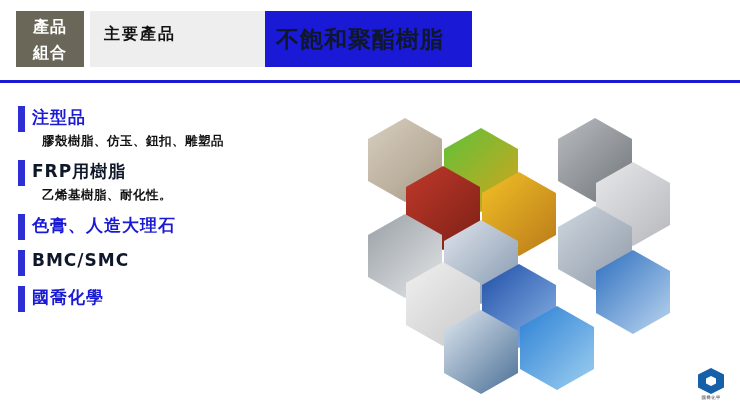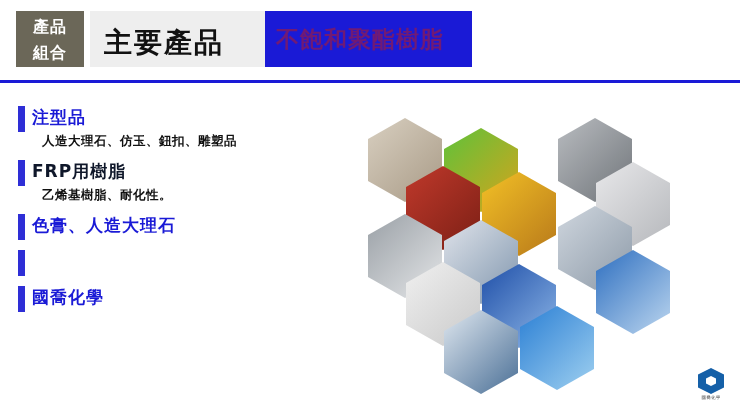--- a/index.html
+++ b/index.html
@@ -26,35 +26,35 @@
     box-sizing:border-box;
     letter-spacing:1px;
   }
   .hdr-badge span{display:block;}
   .hdr-main{
     position:absolute;left:90px;top:11px;width:200px;height:56px;
     background:#eeeeee;
   }
   .hdr-main-text{
     position:absolute;left:104px;top:24px;
-    font-size:28px;font-weight:bold;color:#111111;letter-spacing:2px;
+    font-size:16px;font-weight:bold;color:#111111;letter-spacing:2px;
   }
   .hdr-arrow{
     position:absolute;left:250px;top:11px;width:0;height:0;
     border-top:28px solid transparent;
     border-bottom:28px solid transparent;
     border-left:28px solid #eeeeee;
   }
   .hdr-blue{
     position:absolute;left:265px;top:11px;width:207px;height:56px;
     background:#1a1ad6;
   }
   .hdr-blue-text{
     position:absolute;left:276px;top:24px;
-    font-size:23px;font-weight:bold;color:#701a75;letter-spacing:1px;
+    font-size:23px;font-weight:bold;color:#0f172a;letter-spacing:1px;
   }
   .hdr-rule{
     position:absolute;left:0;top:80px;width:740px;height:3px;background:#1a1ad6;
   }
 
   
   .list{
     position:absolute;left:18px;top:106px;width:300px;
   }
   .row{position:relative;margin-bottom:6px;text-align:right;}
@@ -120,37 +120,38 @@
   <div class="hdr-blue"></div>
   <div class="hdr-blue-text">不飽和聚酯樹脂</div>
   <div class="hdr-rule"></div>
 </div>
 
 <div class="list">
 
   <div class="row row-h48">
     <div class="bar"></div>
     <div class="title">注型品</div>
-    <div class="sub">人造大理石、仿玉、鈕扣、雕塑品</div>
+    <div class="sub">膠殼樹脂、仿玉、鈕扣、雕塑品</div>
   </div>
 
   <div class="row row-h48">
     <div class="bar"></div>
     <div class="title title-dark">FRP用樹脂</div>
     <div class="sub">乙烯基樹脂、耐化性。</div>
   </div>
 
   <div class="row row-h30">
     <div class="bar"></div>
     <div class="title">色膏、人造大理石</div>
   </div>
 
 
   <div class="row row-h30">
     <div class="bar"></div>
+    <div class="title title-dark">BMC/SMC</div>
   </div>
 
   <div class="row row-h30">
     <div class="bar"></div>
     <div class="title">國喬化學</div>
   </div>
 
 </div>
 
 <div class="collage">

